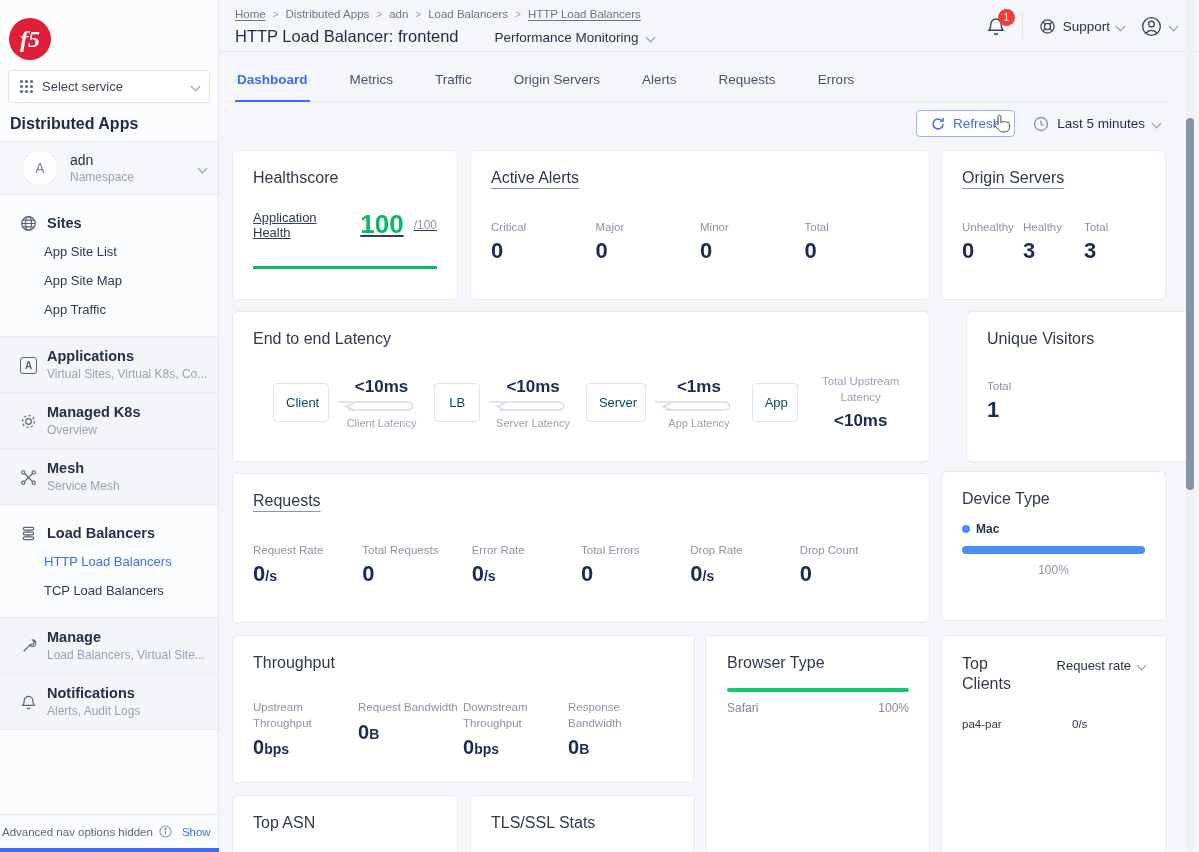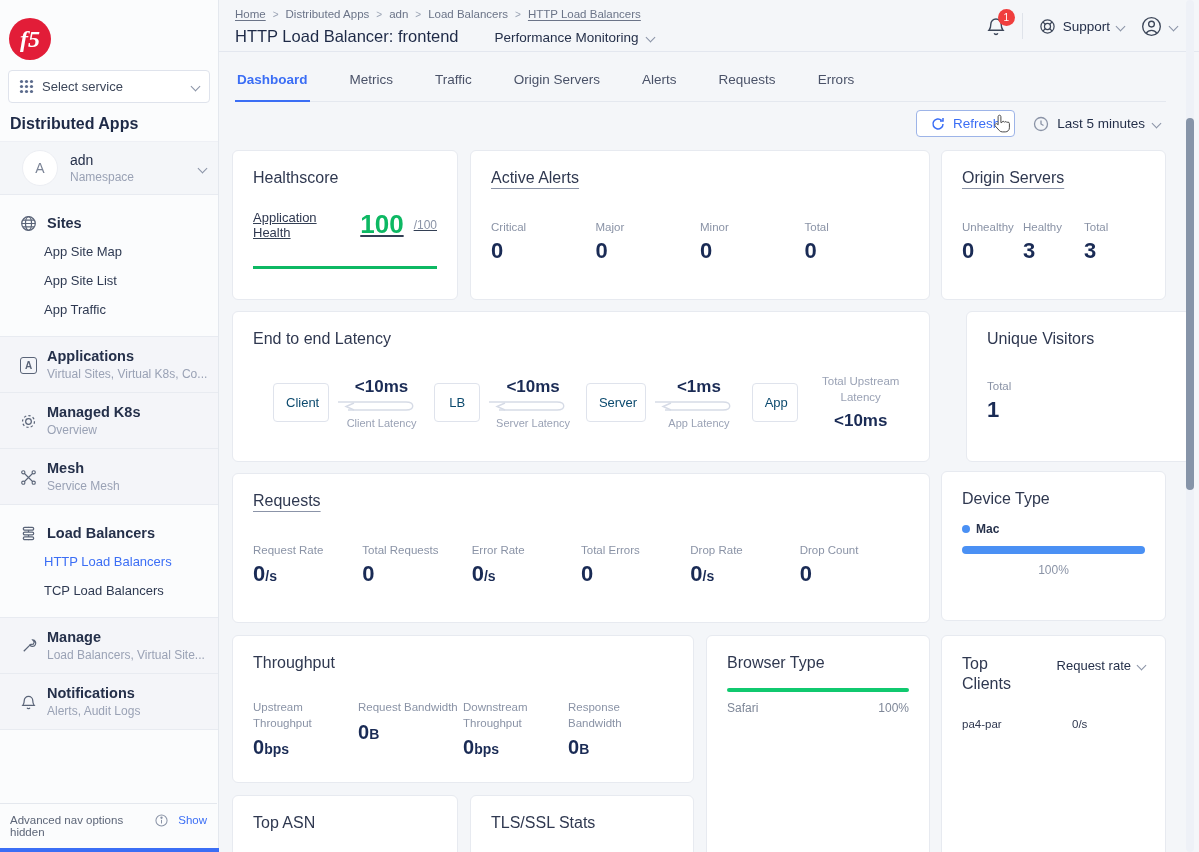--- a/index.html
+++ b/index.html
@@ -34,22 +34,22 @@
     font-size:14.5px; font-weight:bold; color:#25304a; }
   .sec-child { padding:0 12px 0 44px; height:29px; display:flex; align-items:center;
     font-size:13px; color:#2f3a52; }
   .sec-child.active { color:#3b6ef5; }
   .side-block { padding:11px 12px 11px 20px; background:#f4f5f9; border-bottom:1px solid #e8ebf1;
     display:flex; gap:10px; }
   .side-block .bl-icon { margin-top:2px; }
   .bl-label { font-size:14.5px; font-weight:bold; color:#25304a; }
   .bl-sub { font-size:12px; color:#9aa2b5; margin-top:3px; white-space:nowrap; overflow:hidden; }
   .side-footer { position:absolute; left:0; right:1px; bottom:4px; border-top:1px solid #e4e8ee;
-    background:#fbfcfd; padding:10px 10px; font-size:11.5px; color:#5d6678;
-    display:flex; align-items:flex-start; gap:6px; }
+    background:#fbfcfd; padding:10px 2px; font-size:11.5px; color:#5d6678;
+    display:flex; align-items:flex-end; gap:6px; }
   .side-footer .show { color:#3b6ef5; margin-left:4px; }
   .blue-bar { position:absolute; left:0; bottom:0; width:219px; height:4px; background:#3b6ef5; }
   .icon { display:inline-flex; align-items:center; justify-content:center; }
   .icon svg { display:block; }
   .app-a { width:17px; height:17px; border:1.5px solid #5a6478; border-radius:3px; font-size:10px;
     color:#5a6478; display:flex; align-items:center; justify-content:center; font-weight:bold; }
 
   
   .main-header { position:absolute; left:219px; top:0; width:980px; height:52px;
     border-bottom:1px solid #e3e7ef; }
@@ -198,22 +198,22 @@
       <div class="sec-head">
         <span class="icon">
           <svg width="17" height="17" viewBox="0 0 18 18" fill="none" stroke="#5a6478" stroke-width="1.3">
             <circle cx="9" cy="9" r="7.2"></circle>
               <ellipse cx="9" cy="9" rx="3.2" ry="7.2"></ellipse>
             <path d="M2 9h14M3 5.5h12M3 12.5h12"></path>
             </svg>
         </span>
         <span>Sites</span>
       </div>
+      <div class="sec-child">App Site List</div>
       <div class="sec-child">App Site Map</div>
-      <div class="sec-child">App Site List</div>
       <div class="sec-child">App Traffic</div>
     </div>
 
     <div class="side-block">
       <span class="icon bl-icon">
           <span class="app-a">A</span>
         </span>
       <div>
         <div class="bl-label">Applications</div>
         <div class="bl-sub">Virtual Sites, Virtual K8s, Co...</div>

